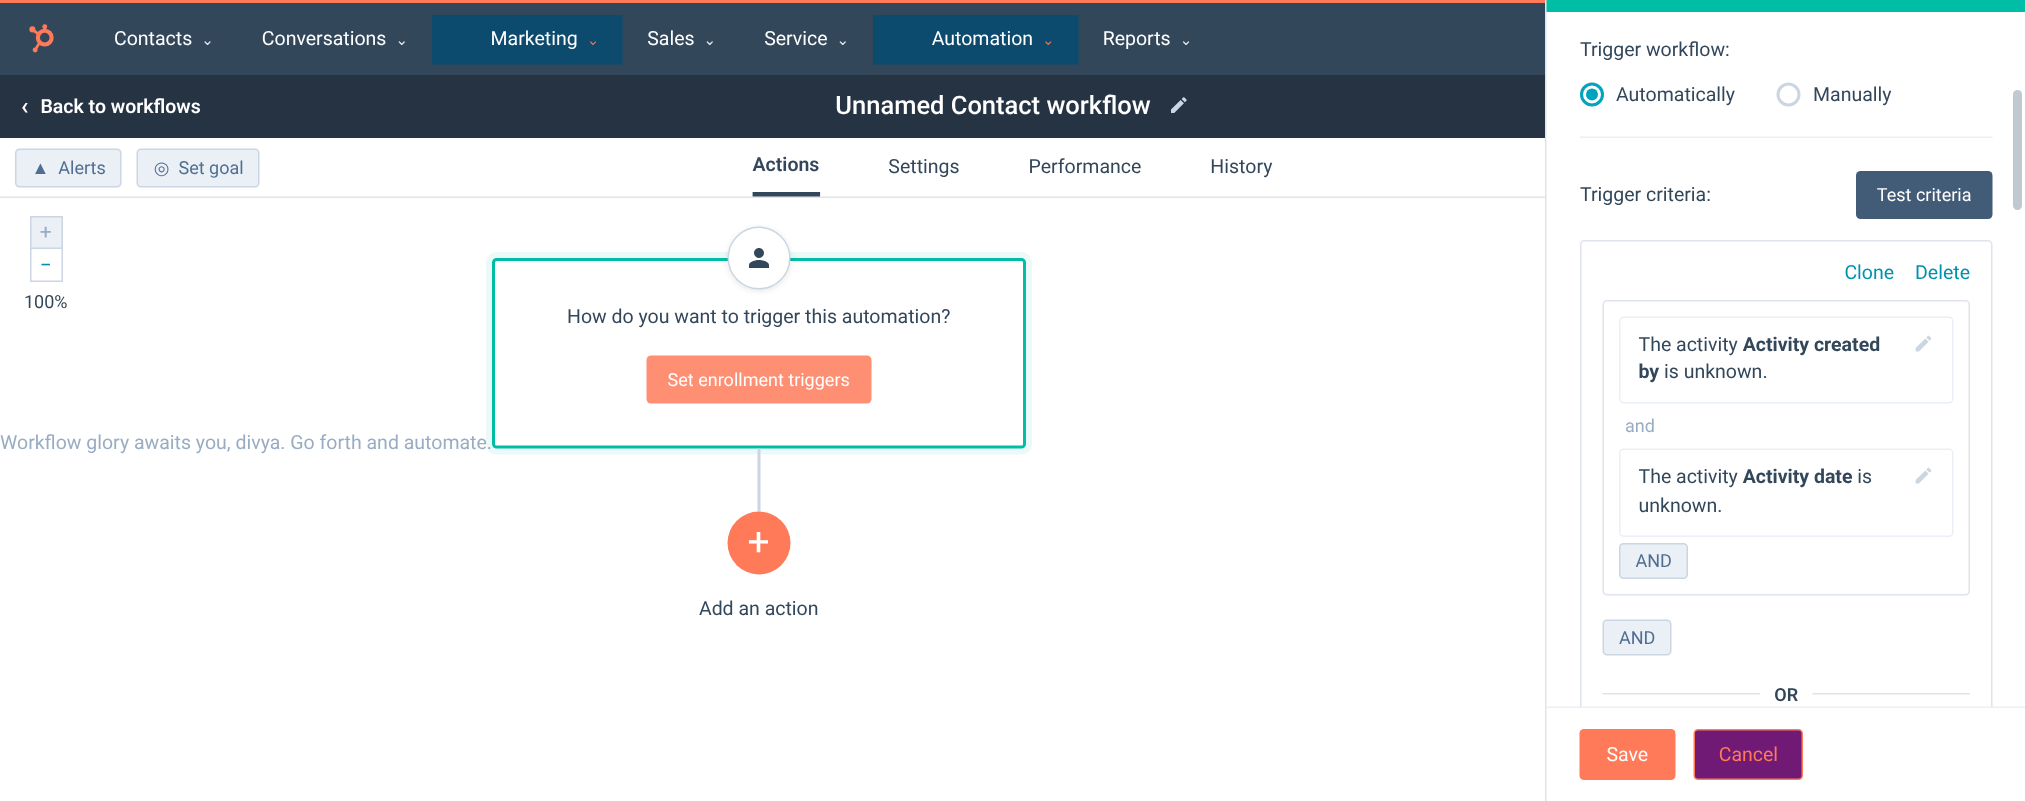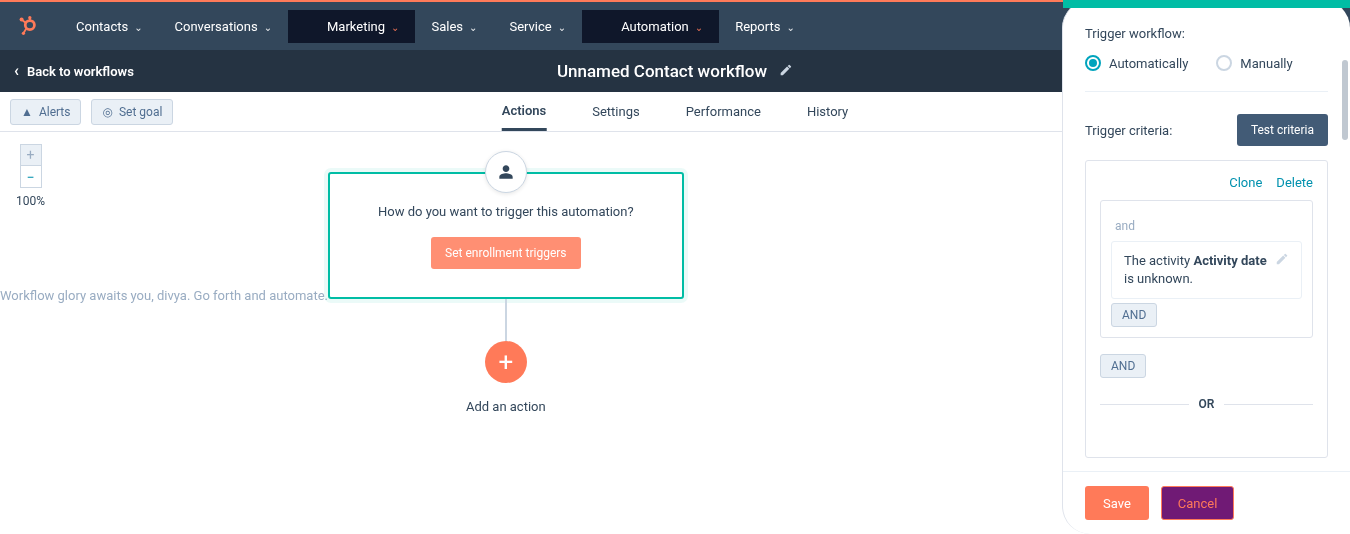--- a/index.html
+++ b/index.html
@@ -3,21 +3,21 @@
 <meta charset="utf-8">
 <style>
   * { box-sizing: border-box; margin: 0; padding: 0; font-family: -apple-system, BlinkMacSystemFont, "Segoe UI", Roboto, Arial, sans-serif; }
   html, body { width: 1350px; height: 534px; overflow: hidden; background: #fff; }
   .top-orange-bar { height: 2px; background: #ff7a59; }
   .nav { display: flex; align-items: center; height: 48px; background: #33475b; color: #fff; font-size: 13px; }
   .logo { width: 24px; height: 24px; margin: 0 20px 0 16px; display:flex; align-items:center; justify-content:center;}
   .logo svg { width: 22px; height: 22px; fill: #ff7a59; }
   .nav-item { height: 33px; display: flex; align-items: center; padding: 0 16px; gap: 6px; cursor: pointer; color: #fff; }
   .nav-item.drop .chev { transform: translateY(1px); font-size: 10px; opacity: .9;}
-  .nav-item.active { background: #0f172a; padding-left: 39px; }
+  .nav-item.active { background: #0c4a6e; padding-left: 39px; }
   .nav-item.active .chev { color: #ff7a59; }
   .subheader { height: 42px; background: #253342; color: #fff; display: flex; align-items: center; }
   .back { display:flex; align-items:center; gap: 8px; margin-left: 14px; font-size: 13px; font-weight: 600; cursor:pointer;}
   .title-wrap { position: absolute; left: 50%; transform: translateX(-50%); display:flex; align-items:center; gap:12px; }
   .title { font-size: 17px; font-weight: 500; color:#fff;}
   .toolbar-row { height: 40px; border-bottom: 1px solid #dfe3eb; display:flex; align-items:center; position: relative;}
   .pill-btn { border:1px solid #cbd6e2; background:#eaf0f6; color:#506e91; font-size:12px; height:26px; padding:0 10px; border-radius:3px; display:inline-flex; align-items:center; gap:6px; cursor:pointer; margin-left:10px;}
   .tabs { position:absolute; left:50%; transform:translateX(-50%); display:flex; gap:46px; font-size:13px; color:#33475b; height:100%; align-items:center;}
   .tab { height:100%; display:flex; align-items:center; cursor:pointer;}
   .tab.active { font-weight:600; border-bottom:3px solid #33475b; }
@@ -31,21 +31,21 @@
   .hint-text { margin-top:44px; color:#99acc2; font-size:13px;}
   .card-wrap { margin-top:40px; position:relative; display:flex; flex-direction:column; align-items:center;}
   .icon-circle { width:42px; height:42px; border-radius:50%; background:#fff; border:1px solid #cbd6e2; box-shadow:0 1px 4px rgba(0,0,0,.1); display:flex; align-items:center; justify-content:center; position:absolute; top:-21px; z-index:2;}
   .trigger-card { border:2px solid #00bda5; border-radius:3px; background:#fff; box-shadow:0 0 0 4px rgba(0,189,165,.08); padding:30px 48px 28px; display:flex; flex-direction:column; align-items:center; gap:18px;}
   .trigger-card .q { font-size:13px; color:#33475b;}
   .btn-orange { background:#ff7a59; color:#fff; border:none; border-radius:3px; font-size:12px; height:32px; padding:0 14px; cursor:pointer;}
   .btn-orange.soft { background:#ff8f73;}
   .connector { width:2px; height:42px; background:#cbd6e2;}
   .add-circle { width:42px; height:42px; border-radius:50%; background:#ff7a59; color:#fff; display:flex; align-items:center; justify-content:center; font-size:26px; cursor:pointer;}
   .add-label { margin-top:16px; font-size:13px; color:#33475b;}
-  .side-panel { position:absolute; top:0; right:0; bottom:0; width:288px; background:#fff; border-left:1px solid #dfe3eb; display:flex; flex-direction:column;border-radius:28px;}
+  .side-panel { position:absolute; top:0; right:0; bottom:0; width:320px; background:#fff; border-left:1px solid #dfe3eb; display:flex; flex-direction:column;}
   .side-panel .teal-bar { height:8px; background:#00bda5;}
   .panel-body { padding:18px 22px 10px 22px; flex:1; overflow:auto; display:flex; flex-direction:column;}
   .panel-section-label { font-size:13px; color:#33475b; margin-bottom:14px;}
   .radio-row { display:flex; gap:28px; margin-bottom:22px; padding-bottom:20px; border-bottom:1px solid #eaf0f6;}
   .radio-opt { display:flex; align-items:center; gap:8px; font-size:13px; color:#33475b; cursor:pointer;}
   .radio-ring { width:16px; height:16px; border-radius:50%; border:2px solid #cbd6e2; display:flex; align-items:center; justify-content:center;}
   .radio-ring.on { border-color:#00a4bd;}
   .radio-dot { width:8px; height:8px; border-radius:50%; background:#00a4bd;}
   .criteria-head { display:flex; align-items:center; justify-content:space-between; margin-bottom:14px;}
   .criteria-head .lbl { font-size:13px; color:#33475b; }
@@ -189,20 +189,26 @@
     <div class="criteria-head">
       <span class="lbl">Trigger criteria:</span>
       <button class="btn-dark">Test criteria</button>
     </div>
     <div class="criteria-box">
       <div class="link-row">
         <span class="lnk">Clone</span>
         <span class="lnk">Delete</span>
       </div>
       <div class="criteria-group">
+        <div class="cond">
+          <span class="txt"><span>The activity </span><b>Activity created by</b><span> is unknown.</span></span>
+          <span class="ed pencil"><svg viewBox="0 0 24 24">
+                <path d="M3 17.25V21h3.75L17.81 9.94l-3.75-3.75L3 17.25zM20.71 7.04a1 1 0 0 0 0-1.41l-2.34-2.34a1 1 0 0 0-1.41 0l-1.83 1.83 3.75 3.75 1.83-1.83z"></path>
+              </svg></span>
+        </div>
         <div class="and-join">and</div>
         <div class="cond">
           <span class="txt"><span>The activity </span><b>Activity date</b><span> is unknown.</span></span>
           <span class="ed pencil"><svg viewBox="0 0 24 24">
                 <path d="M3 17.25V21h3.75L17.81 9.94l-3.75-3.75L3 17.25zM20.71 7.04a1 1 0 0 0 0-1.41l-2.34-2.34a1 1 0 0 0-1.41 0l-1.83 1.83 3.75 3.75 1.83-1.83z"></path>
               </svg></span>
         </div>
         <span class="and-btn">AND</span>
       </div>
       <span class="and-btn">AND</span>

